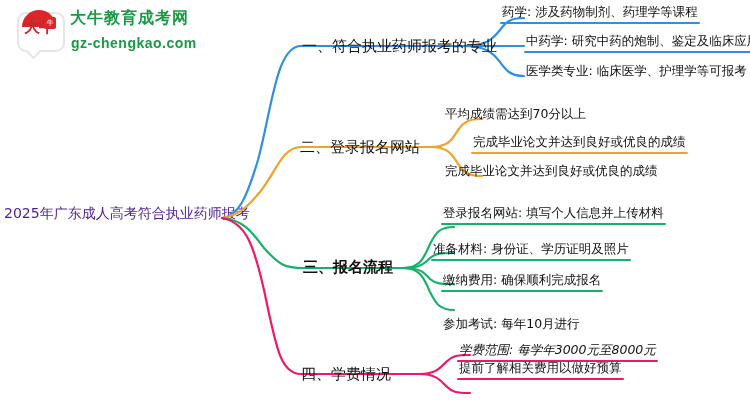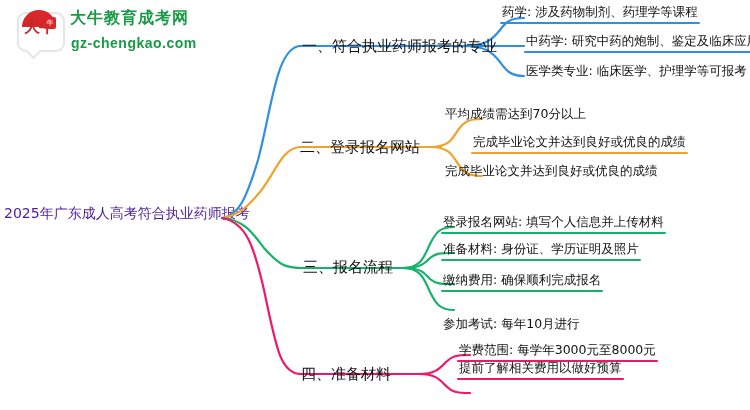--- a/index.html
+++ b/index.html
@@ -59,21 +59,21 @@
   
   #wires{position:absolute;left:0;top:0;width:750px;height:410px;}
 
   
   .branch-label{
     position:absolute;font-size:15px;color:#111111;white-space:nowrap;
     font-family:"DejaVu Sans",sans-serif;
   }
   #branch-label-0{left:302px;top:37px;}
   #branch-label-1{left:300px;top:138px;}
-  #branch-label-2{left:303px;top:258px;}
+  #branch-label-2{left:303px;top:258px;font-weight:bold;}
   #branch-label-3{left:301px;top:365px;}
 
   
   .leaf{position:absolute;white-space:nowrap;}
   .leaf-text{
     display:block;font-size:12.5px;color:#111111;line-height:16px;
     padding:0 2px 2px 2px;font-family:"DejaVu Sans",sans-serif;
   }
   .leaf-rule{display:block;height:1.6px;width:100%;border-radius:1px;}
   .leaf.no-rule .leaf-rule{background:transparent !important;}
@@ -121,21 +121,21 @@
       <path stroke="#f0176a" d="M222,218 C246,222 254,246 264,290 C276,346 280,374 301,374"></path>
       <path stroke="#f0176a" d="M301,374 L419,374"></path>
       <path stroke="#f0176a" d="M419,374 C436,374 440,368 446,362 C452,356 456,355 470,355"></path>
       <path stroke="#f0176a" d="M419,374 C436,374 440,380 446,386 C452,392 456,393 470,393"></path>
     </g>
   </svg>
 
   <div class="branch-label" id="branch-label-0">一、符合执业药师报考的专业</div>
   <div class="branch-label" id="branch-label-1">二、登录报名网站</div>
   <div class="branch-label" id="branch-label-2">三、报名流程</div>
-  <div class="branch-label" id="branch-label-3">四、准备材料</div>
+  <div class="branch-label" id="branch-label-3">四、学费情况</div>
 
   <div class="leaf" style="left:500px;top:4px;">
     <span class="leaf-text">药学: 涉及药物制剂、药理学等课程</span>
     <span class="leaf-rule" style="background:#2f8fe0;"></span>
   </div>
   <div class="leaf" style="left:524px;top:33px;">
     <span class="leaf-text">中药学: 研究中药的炮制、鉴定及临床应用</span>
     <span class="leaf-rule" style="background:#2f8fe0;"></span>
   </div>
   <div class="leaf no-rule" style="left:524px;top:63px;">
@@ -149,38 +149,38 @@
   </div>
   <div class="leaf" style="left:443px;top:134px;margin-left:28px;">
     <span class="leaf-text">完成毕业论文并达到良好或优良的成绩</span>
     <span class="leaf-rule" style="background:#f0a32a;"></span>
   </div>
   <div class="leaf no-rule" style="left:443px;top:163px;">
     <span class="leaf-text">完成毕业论文并达到良好或优良的成绩</span>
     <span class="leaf-rule" style="background:#f0a32a;"></span>
   </div>
 
-  <div class="leaf" style="left:441px;top:214px;">
+  <div class="leaf" style="left:441px;top:205px;">
     <span class="leaf-text">登录报名网站: 填写个人信息并上传材料</span>
     <span class="leaf-rule" style="background:#17b26a;"></span>
   </div>
-  <div class="leaf" style="left:441px;top:241px;">
+  <div class="leaf" style="left:431px;top:241px;">
     <span class="leaf-text">准备材料: 身份证、学历证明及照片</span>
     <span class="leaf-rule" style="background:#17b26a;"></span>
   </div>
   <div class="leaf" style="left:441px;top:272px;">
     <span class="leaf-text">缴纳费用: 确保顺利完成报名</span>
     <span class="leaf-rule" style="background:#17b26a;"></span>
   </div>
   <div class="leaf no-rule" style="left:441px;top:298px;margin-top:18px;">
     <span class="leaf-text">参加考试: 每年10月进行</span>
     <span class="leaf-rule" style="background:#17b26a;"></span>
   </div>
 
-  <div class="leaf" style="left:457px;top:342px;">
+  <div class="leaf" style="left:457px;top:342px;font-style:italic;">
     <span class="leaf-text">学费范围: 每学年3000元至8000元</span>
     <span class="leaf-rule" style="background:#f0176a;"></span>
   </div>
   <div class="leaf" style="left:457px;top:360px;">
     <span class="leaf-text">提前了解相关费用以做好预算</span>
     <span class="leaf-rule" style="background:#f0176a;"></span>
   </div>
 
 </div>
 

